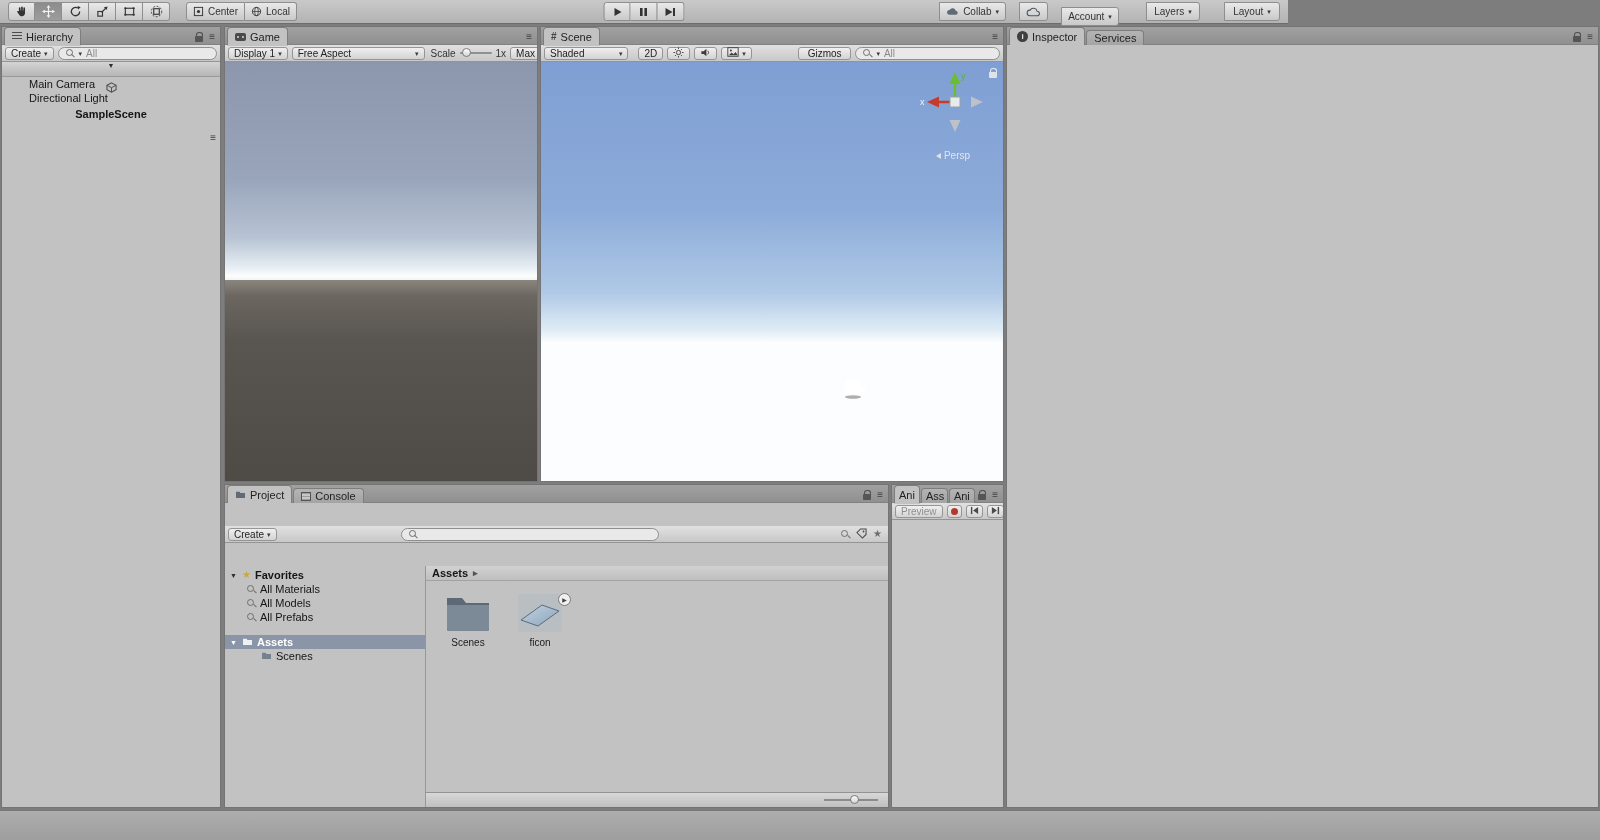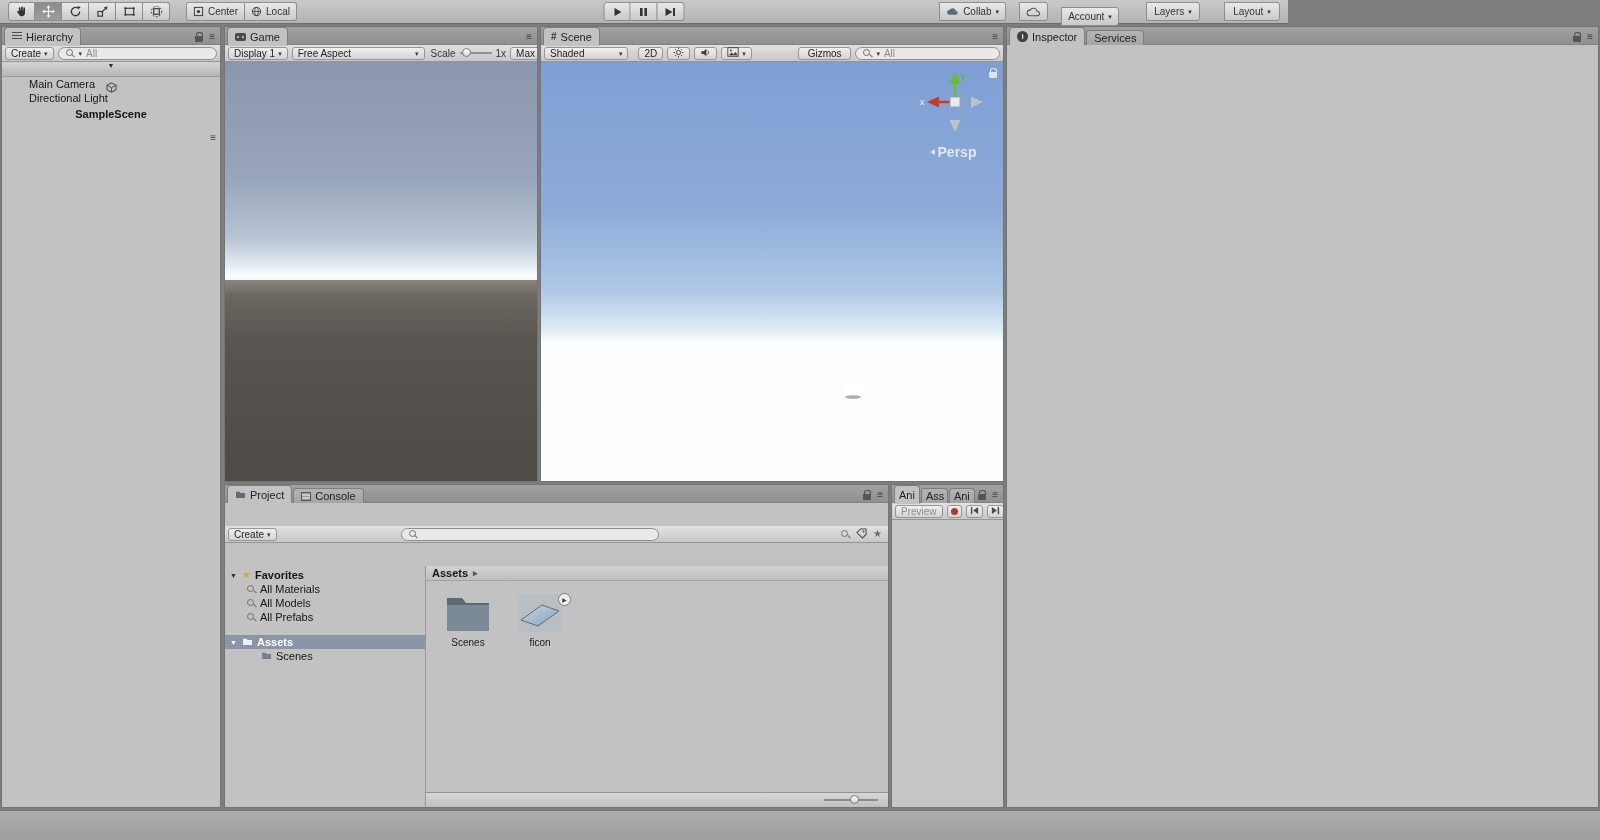--- a/index.html
+++ b/index.html
@@ -129,23 +129,23 @@
     background:linear-gradient(180deg,#8b867d 0%,#6b6660 8%,#595550 30%,#4e4a45 100%); }
   .scene-sky { position:absolute; inset:0;
     background:linear-gradient(180deg,#7f9fd4 0%,#8cabd9 35%,#afc9e6 55%,#dfecf6 64%,#fcfdfe 67%); }
   .scene-ground { position:absolute; left:0; right:0; top:67%; bottom:0; overflow:hidden;
     background:linear-gradient(180deg,#989289 0%,#6b6660 7%,#585playa454 25%,#514d48 100%); }
   .slider-track { width:36px; height:2px; background:#909090; border-radius:1px; position:relative; }
   .slider-knob { position:absolute; top:-4px; width:9px; height:9px; border-radius:50%;
     background:linear-gradient(#fdfdfd,#d6d6d6); border:1px solid #7c7c7c; }
   .scene-camera { position:absolute; left:300px; top:316px; }
   .gizmo { position:absolute; top:4px; right:12px; }
-  .persp { position:absolute; top:82px; right:14px; width:72px;
+  .persp { position:absolute; top:88px; right:14px; width:72px;
     display:flex; align-items:center; justify-content:center; gap:3px;
-    color:#e3e6ea; font-size:14px;font-weight:bold; }
+    color:#e3e6ea; font-size:10px; }
   .persp-tri { width:0; height:0; border-top:3px solid transparent; border-bottom:3px solid transparent;
     border-right:5px solid #dfe3e8; }
   .scene-lock { position:absolute; top:6px; right:6px; }
 
   
   #project { left:224px; top:484px; width:665px; height:324px;gap:23px; }
   .pbody { flex:1; display:flex; overflow:hidden; }
   .ptree { flex:0 0 201px; border-right:1px solid #979797; padding-top:2px; }
   .trow { height:14px; display:flex; align-items:center; gap:4px; padding-left:4px; }
   .trow .indent { width:14px; flex:0 0 auto; }

